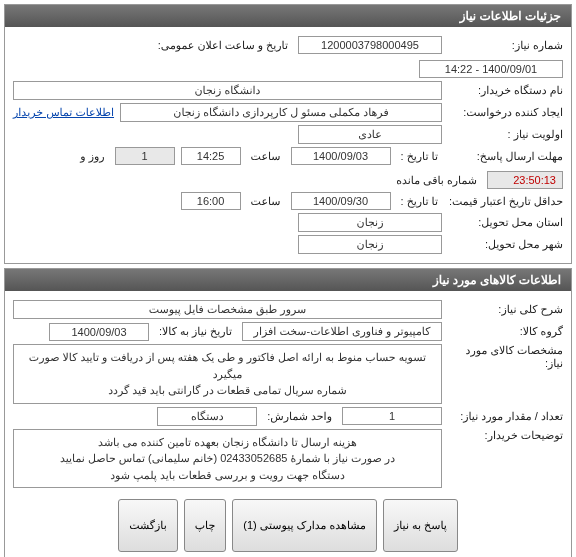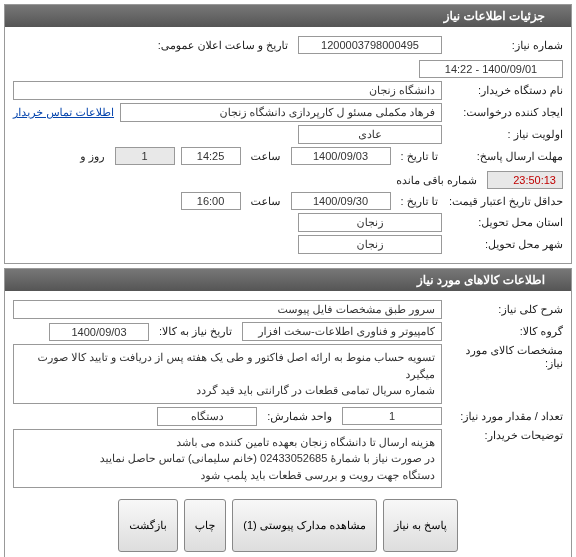--- a/index.html
+++ b/index.html
@@ -1,23 +1,23 @@
 <!DOCTYPE html>
 <html dir="rtl" lang="fa"><head>
 <meta charset="utf-8">
 <style>
 * { box-sizing: border-box; margin: 0; padding: 0; font-family: Tahoma, Arial, sans-serif; }
 body { background: #fff; font-size: 11px; color: #333; direction: rtl; }
 .panel { border: 1px solid #999; margin: 4px; }
-.panel-header { background: linear-gradient(#777,#555); color: #fff; padding: 4px 26px; font-weight: bold; font-size: 12px; }
+.panel-header { background: linear-gradient(#777,#555); color: #fff; padding: 4px 10px; font-weight: bold; font-size: 12px; }
 .panel-body { padding: 6px 8px; }
 .row { display: flex; align-items: center; margin: 3px 0; gap: 6px; flex-wrap: wrap; }
 .label { width: 115px; text-align: right; color: #222; }
 .label-sm { width: auto; text-align: left; color: #222; padding: 0 4px; }
-.field { background: #fff; border: 1px solid #999; padding: 2px 6px; min-height: 18px; font-size: 11px; color: #333; }
+.field { background: #fff; border: 1px solid #999; padding: 2px 6px; min-height: 18px; font-size: 11px; color: #333; text-align: center; }
 .field-gray { background: #e8e8e8; border: 1px solid #999; padding: 2px 6px; min-height: 18px; font-size: 11px; color: #333; }
 .f60 { width: 60px; text-align: center; }
 .f80 { width: 76px; }
 .f100 { width: 100px; text-align: center; }
 .f120 { width: 144px; text-align: center; }
 .f-grow { flex: 1; }
 .link { color: #0645ad; text-decoration: underline; cursor: pointer; }
 .btn { background: linear-gradient(#f8f8f8,#ddd); border: 1px solid #888; border-radius: 3px; padding: 19px 10px; font-size: 11px; cursor: pointer; }
 .btn-row { display: flex; gap: 6px; justify-content: center; padding: 8px 0; }
 .multiline { line-height: 1.5; padding: 4px 6px; }

